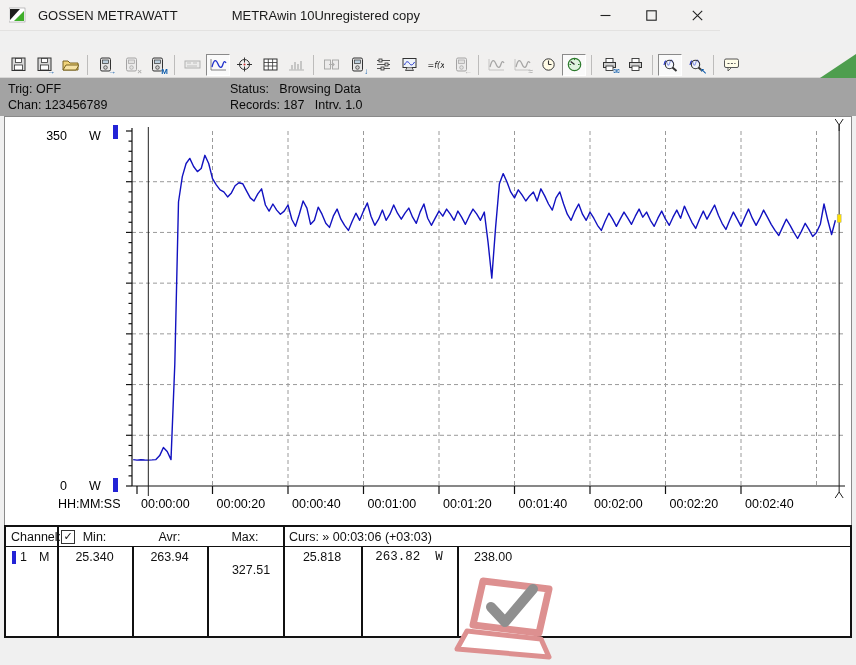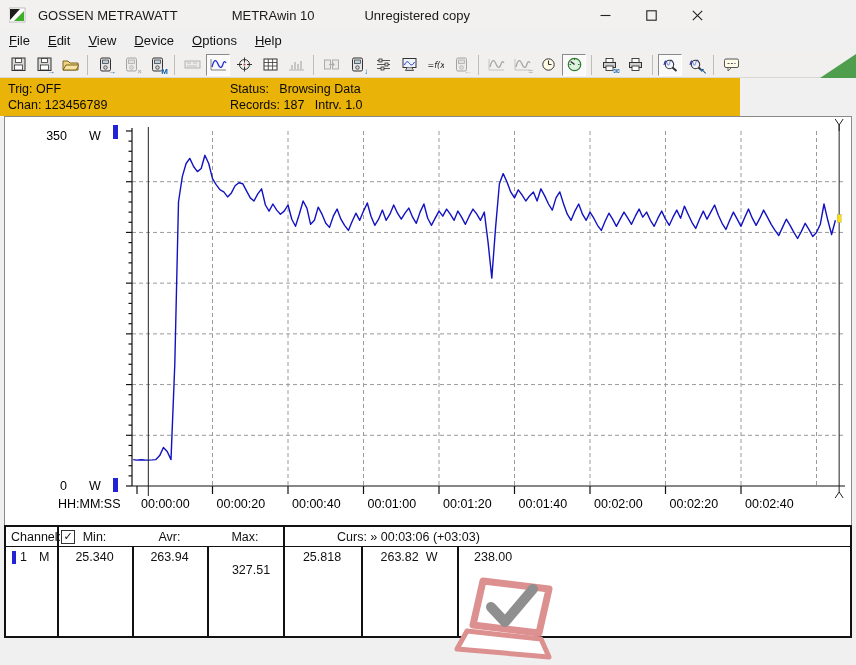--- a/index.html
+++ b/index.html
@@ -7,21 +7,21 @@
     position:relative;width:856px;height:665px;background:#f0f0f0;overflow:hidden;
     font-family:"Liberation Sans","DejaVu Sans",sans-serif;color:#111;
     -webkit-user-select:none;user-select:none;
   }
   
   .titlebar{position:absolute;left:0;top:0;width:720px;height:30px;background:#f2f1f0;
     display:flex;align-items:center;border-bottom:1px solid #e3e2e1;}
   .app-icon{width:17px;height:16px;margin:0 12px 0 9px;flex:0 0 auto;}
   .title-text{font-size:13px;color:#1a1a1a;white-space:pre;}
   .title-app{margin-right:54px;}
-  .title-doc{margin-right:50px;}
+  .title-doc{}
   .win-controls{position:absolute;right:0;top:0;height:30px;display:flex;}
   .win-btn{width:46px;height:30px;display:flex;align-items:center;justify-content:center;}
   .win-btn svg{display:block;}
   
   .menubar{position:absolute;left:0;top:30px;width:856px;height:22px;background:#f0f0f0;
     display:flex;align-items:center;font-size:13px;border-bottom:1px solid #dcdbda;}
   .menu-item{padding:2px 9px;height:18px;line-height:17px;}
   .menu-item u{text-decoration:underline;}
   
   .toolbar{position:absolute;left:0;top:52px;width:856px;height:26px;background:#f1f0ef;
@@ -30,21 +30,21 @@
   .tb-btn{width:24px;height:22px;display:flex;align-items:center;justify-content:center;
     position:relative;margin:0 1px;border:1px solid transparent;box-sizing:border-box;}
   .tb-btn.active{border-color:#8a8a8a #ffffff #ffffff #8a8a8a;background:#fafafa;}
   .tb-btn.disabled{opacity:.4;filter:grayscale(1);}
   .tb-btn .overlay{position:absolute;right:0;bottom:-1px;font-size:8px;font-weight:bold;color:#0a58a8;
     text-shadow:0 0 2px #fff;}
   .tb-sep{width:1px;height:20px;background:#bdbcbb;margin:0 4px;}
   .tb-corner{position:absolute;right:0;bottom:0;width:0;height:0;
     border-left:36px solid transparent;border-bottom:24px solid #4e9e4e;}
   
-  .statuspanel{position:absolute;left:0;top:78px;width:740px;height:38px;background:#eab308;
+  .statuspanel{position:absolute;left:0;top:78px;width:856px;height:38px;background:#a3a3a3;
     font-size:12.5px;color:#0a0a0a;}
   .sp-row{position:absolute;white-space:pre;}
   
   .chartpanel{position:absolute;left:4px;top:116px;width:848px;height:410px;background:#ffffff;
     border:1px solid #8a8a8a;box-sizing:border-box;}
   .chartpanel svg{display:block;}
   
   .tablepanel{position:absolute;left:4px;top:525px;width:848px;height:113px;background:#ffffff;
     border:2px solid #111;box-sizing:border-box;font-size:12.5px;}
   .tp-abs{position:absolute;white-space:pre;}
@@ -182,28 +182,20 @@
           </svg>
       </div>
       <div class="win-btn">
         <svg width="11" height="11" viewBox="0 0 11 11">
             <path d="M0.8,0.8 L10.2,10.2 M10.2,0.8 L0.8,10.2" stroke="#222" stroke-width="1.1"></path>
           </svg>
       </div>
     </div>
   </div>
 
-  <div class="menubar" id="menubar">
-      <div class="menu-item"><u>F</u>ile</div>
-      <div class="menu-item"><u>E</u>dit</div>
-      <div class="menu-item"><u>V</u>iew</div>
-      <div class="menu-item"><u>D</u>evice</div>
-      <div class="menu-item"><u>O</u>ptions</div>
-      <div class="menu-item"><u>H</u>elp</div>
-    </div>
 
   <div class="toolbar" id="toolbar">
       <div class="tb-btn">
         <svg width="17" height="15">
           <use href="#sym-floppy"></use>
         </svg>
       </div>
       <div class="tb-btn">
         <svg width="17" height="15">
           <use href="#sym-floppy"></use>
@@ -454,38 +446,38 @@
       </svg>
   </div>
 
   <div class="tablepanel">
 
     <div class="tp-abs" style="left:5px;top:3px;">Channel:</div>
     <div class="checkbox" style="left:55px;top:3px;">✓</div>
     <div class="tp-center" style="left:51px;top:3px;width:75px;">Min:</div>
     <div class="tp-center" style="left:126px;top:3px;width:75px;">Avr:</div>
     <div class="tp-center" style="left:201px;top:3px;width:76px;">Max:</div>
-    <div class="tp-abs" style="left:283px;top:3px;margin-left:48px;">Curs: » 00:03:06 (+03:03)</div>
+    <div class="tp-abs" style="left:283px;top:3px;">Curs: » 00:03:06 (+03:03)</div>
 
     <div class="tp-line-h" style="left:0;top:19px;width:844px;"></div>
     <div class="tp-line-v" style="left:51px;top:0;height:109px;"></div>
     <div class="tp-line-v" style="left:277px;top:0;height:109px;"></div>
     <div class="tp-line-v" style="left:126px;top:20px;height:89px;width:1.5px;"></div>
     <div class="tp-line-v" style="left:201px;top:20px;height:89px;width:1.5px;"></div>
     <div class="tp-line-v" style="left:355px;top:20px;height:89px;"></div>
     <div class="tp-line-v" style="left:451px;top:20px;height:89px;"></div>
 
     <div class="chan-marker" style="left:6px;top:24px;"></div>
     <div class="tp-abs" style="left:14px;top:23px;">1</div>
     <div class="tp-abs" style="left:33px;top:23px;">M</div>
     <div class="tp-center" style="left:51px;top:23px;width:75px;">25.340</div>
     <div class="tp-center" style="left:126px;top:23px;width:75px;">263.94</div>
     <div class="tp-center" style="left:201px;top:36px;width:88px;">327.51</div>
     <div class="tp-center" style="left:277px;top:23px;width:78px;">25.818</div>
-    <div class="tp-center" style="left:355px;top:23px;width:96px;"><span>263.82</span>&nbsp;&nbsp;<span>W</span></div>
+    <div class="tp-center" style="left:355px;top:23px;width:96px;font-family:Liberation Mono, monospace;"><span>263.82</span>&nbsp;&nbsp;<span>W</span></div>
     <div class="tp-abs" style="left:468px;top:23px;">238.00</div>
   </div>
 
   <div class="watermark">
     <svg width="122" height="92" viewBox="0 0 120 92">
       <polygon points="30,6 96,14 86,58 20,50" fill="#ffffff" stroke="#dd9090" stroke-width="7" stroke-linejoin="round"></polygon>
       <polygon points="14,56 88,64 96,82 4,74" fill="#ffffff" stroke="#dd9090" stroke-width="5" stroke-linejoin="round"></polygon>
       <path d="M38,32 L52,47 L80,14" fill="none" stroke="#8f8f8f" stroke-width="10" stroke-linecap="round" stroke-linejoin="round"></path>
     </svg>
   </div>

